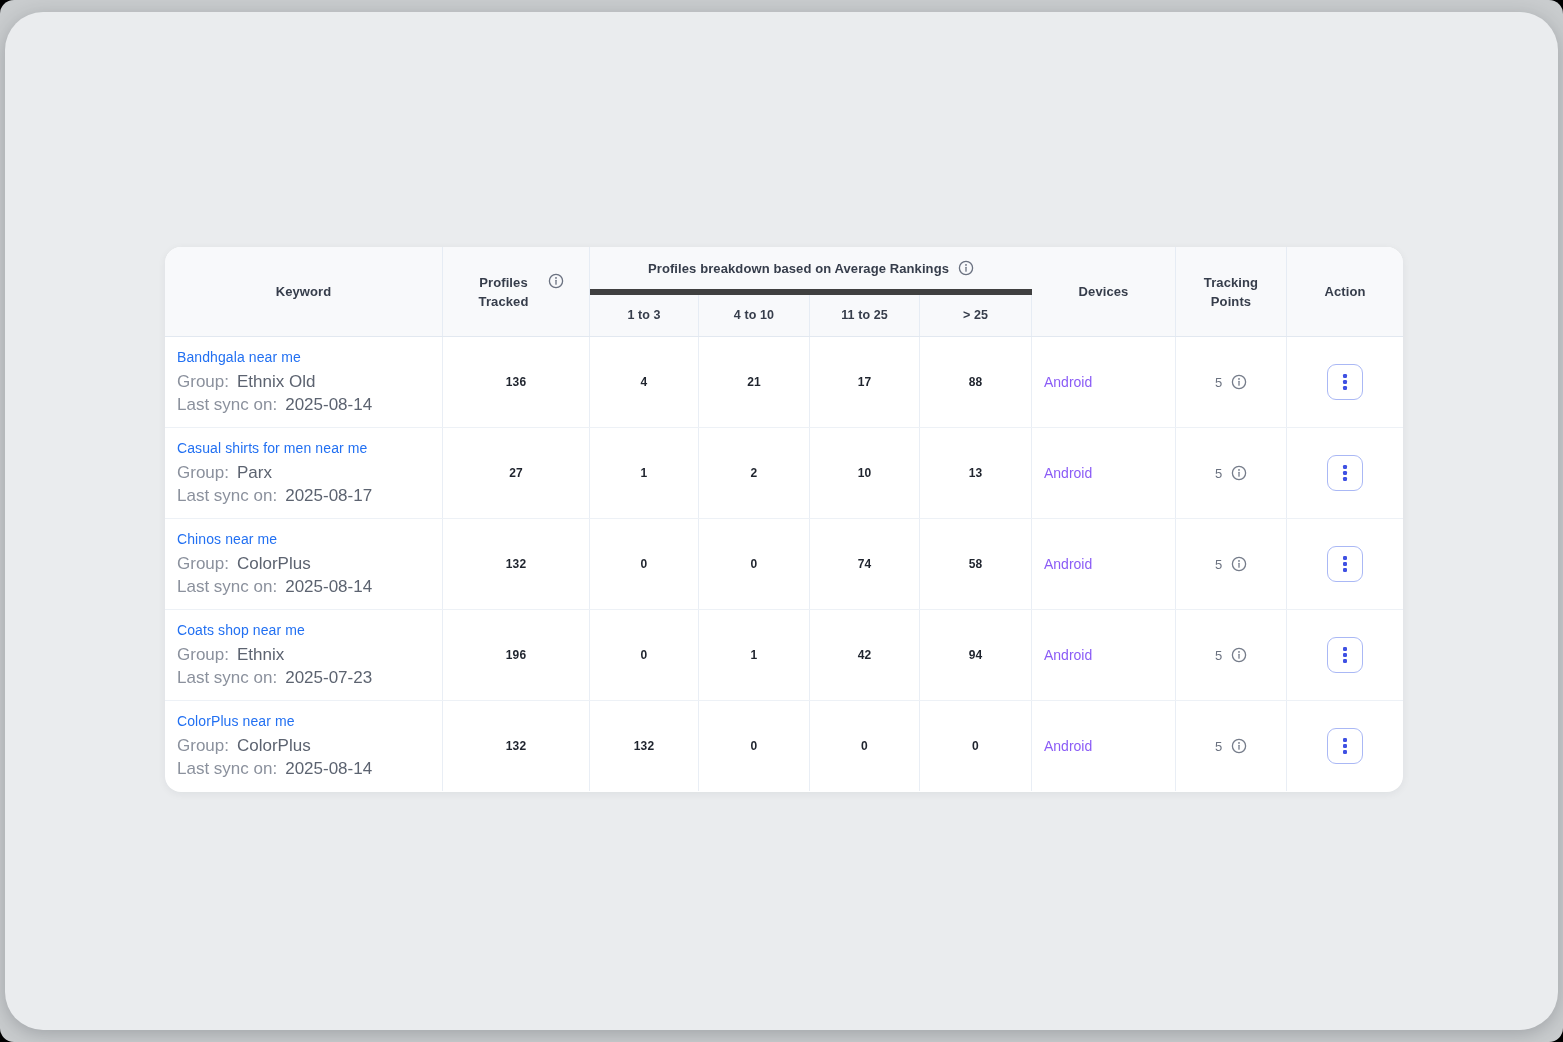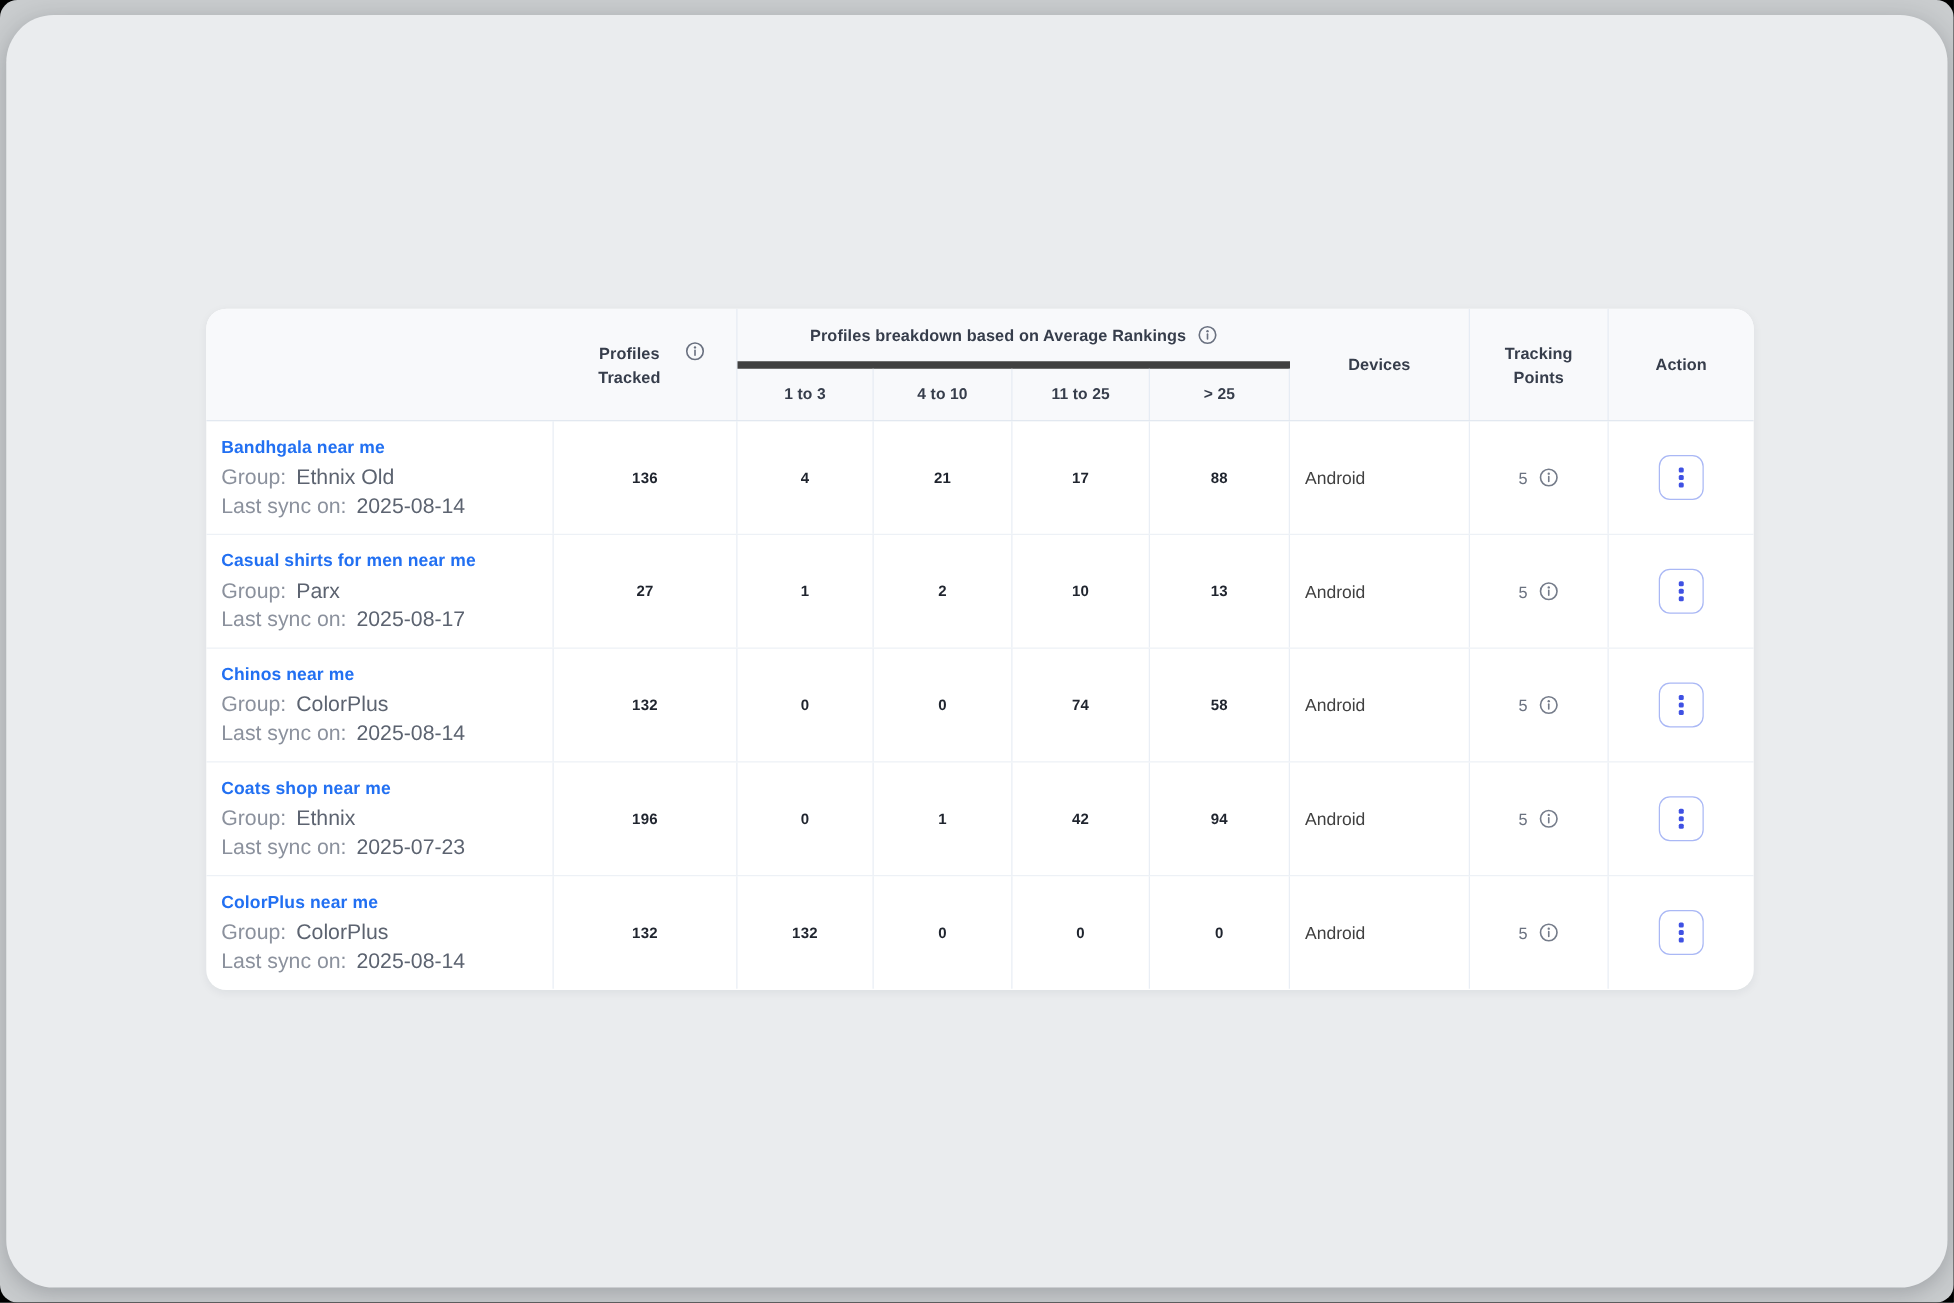--- a/index.html
+++ b/index.html
@@ -71,28 +71,28 @@
     display: flex; align-items: center; justify-content: center;
     border-right: 1px solid #e9eef5;
     color: #20252f;
   }
   .td:last-child { border-right: none; }
   .td.keyword-cell {
     flex-direction: column; align-items: flex-start; justify-content: center;
     padding: 0 14px 0 12px; gap: 2px;
   }
   .keyword-link {
-    color: #2270f2; font-size: 14px; font-weight: bold;
+    color: #2270f2; font-size: 14px; font-weight: normal;
     text-decoration: none; margin-bottom: 4px; letter-spacing: 0.1px;
   }
   .meta-line { font-size: 17px; color: #8b919d; line-height: 21px; }
   .meta-line .meta-value { color: #5c6370; margin-left: 8px; }
   .num { font-size: 12px; font-weight: bold; color: #1f242e; letter-spacing: 0.2px; }
   .device-cell { justify-content: flex-start; padding-left: 12px; }
-  .device-text { color: #404040; font-size: 14px; }
+  .device-text { color: #8b5cf6; font-size: 14px; }
   .tracking-cell { gap: 9px; }
   .tracking-value { color: #6b7280; font-size: 13px; }
   .tracking-cell .info-icon { color: #757c8a; }
   .action-btn {
     width: 36px; height: 36px;
     background: #ffffff;
     border: 1.5px solid #aab8f5;
     border-radius: 9px;
     display: flex; align-items: center; justify-content: center;
     cursor: pointer; padding: 0;
@@ -104,20 +104,23 @@
 </style>
 </head>
 <body>
 
 <div id="stage">
   <div class="panel"></div>
 
   <div class="card">
 
     <div class="thead grid-cols">
+      <div class="th span2 bordered" style="grid-column:1">
+        <span>Keyword</span>
+      </div>
       <div class="th span2 bordered" style="grid-column:2">
         <span class="head-flex">
           <span style="max-width:70px">Profiles Tracked</span>
           <span class="info-icon icon-slot">
   <svg viewBox="0 0 16 16" fill="none">
     <circle cx="8" cy="8" r="6.6" stroke="currentColor" stroke-width="1.3"></circle>
     <line x1="8" y1="7.3" x2="8" y2="11.2" stroke="currentColor" stroke-width="1.3" stroke-linecap="round"></line>
     <circle cx="8" cy="4.9" r="0.95" fill="currentColor"></circle>
   </svg>
 </span>

